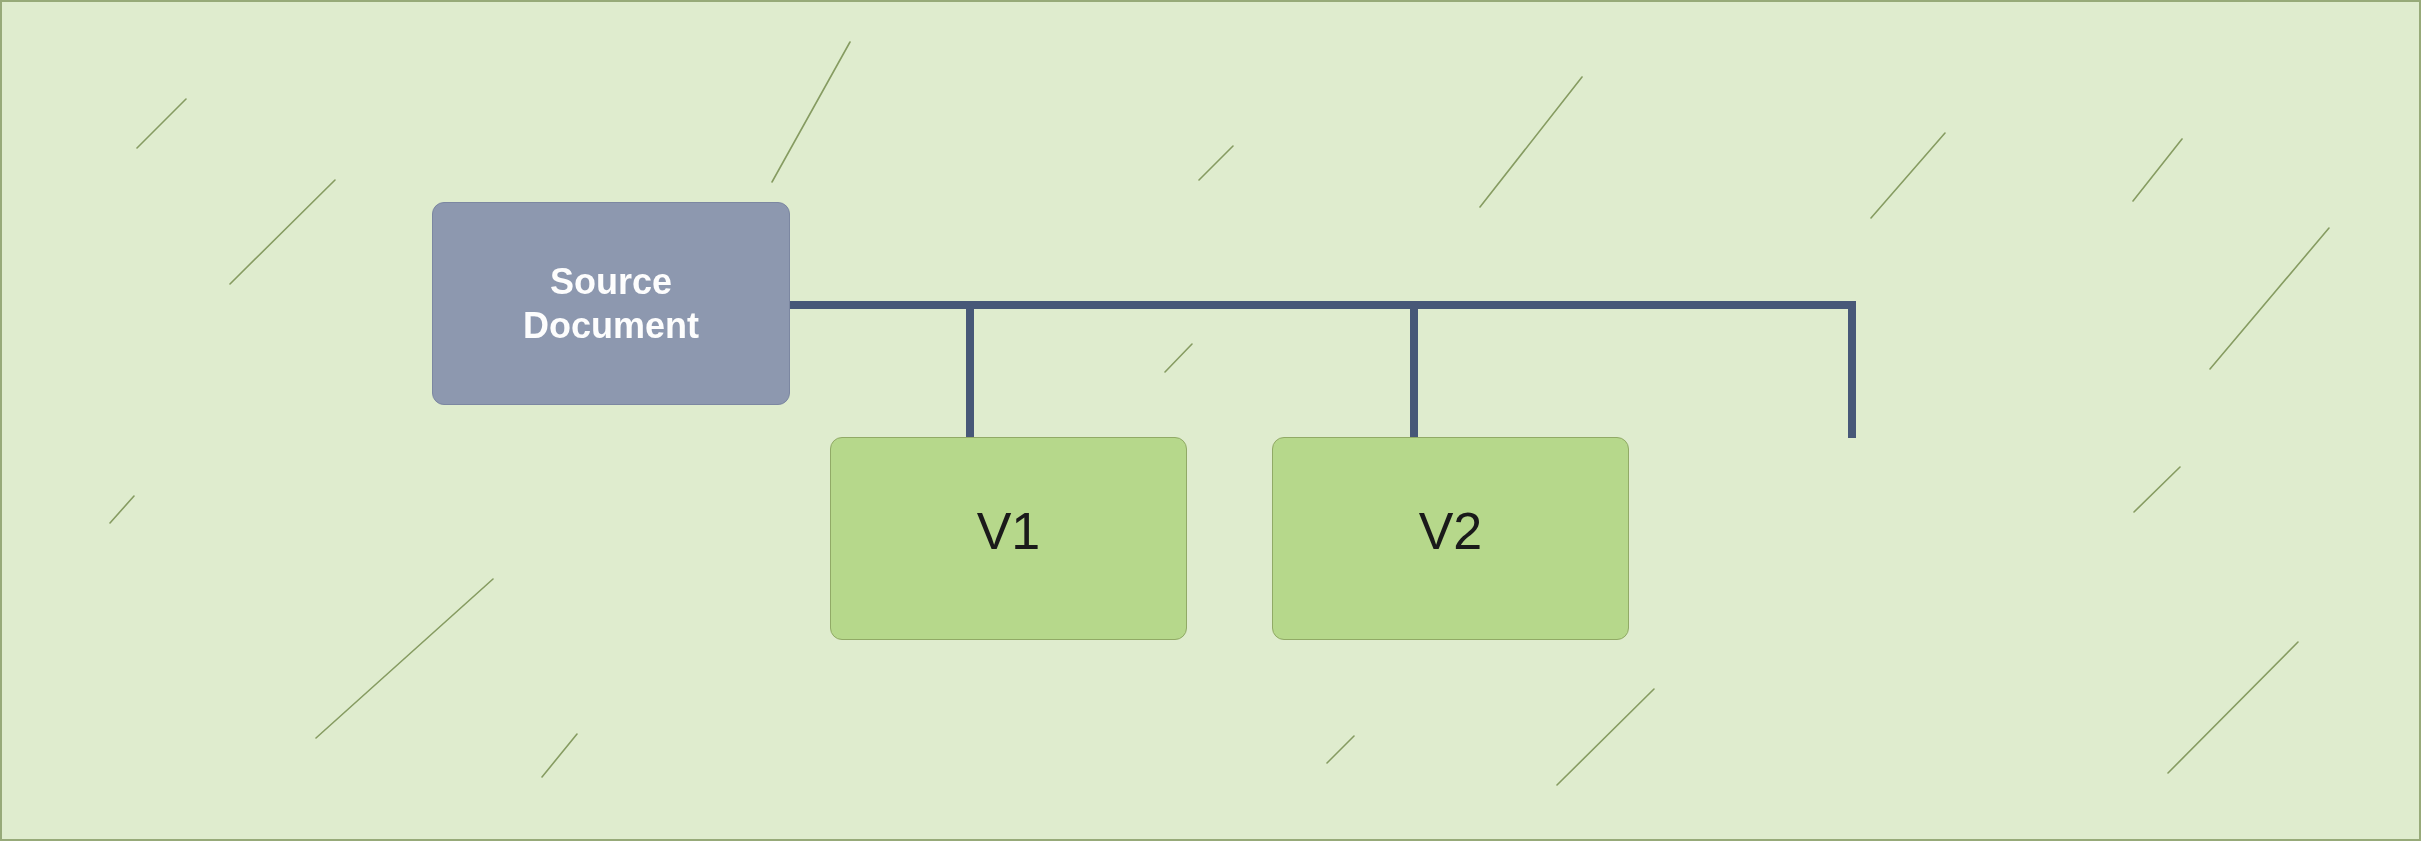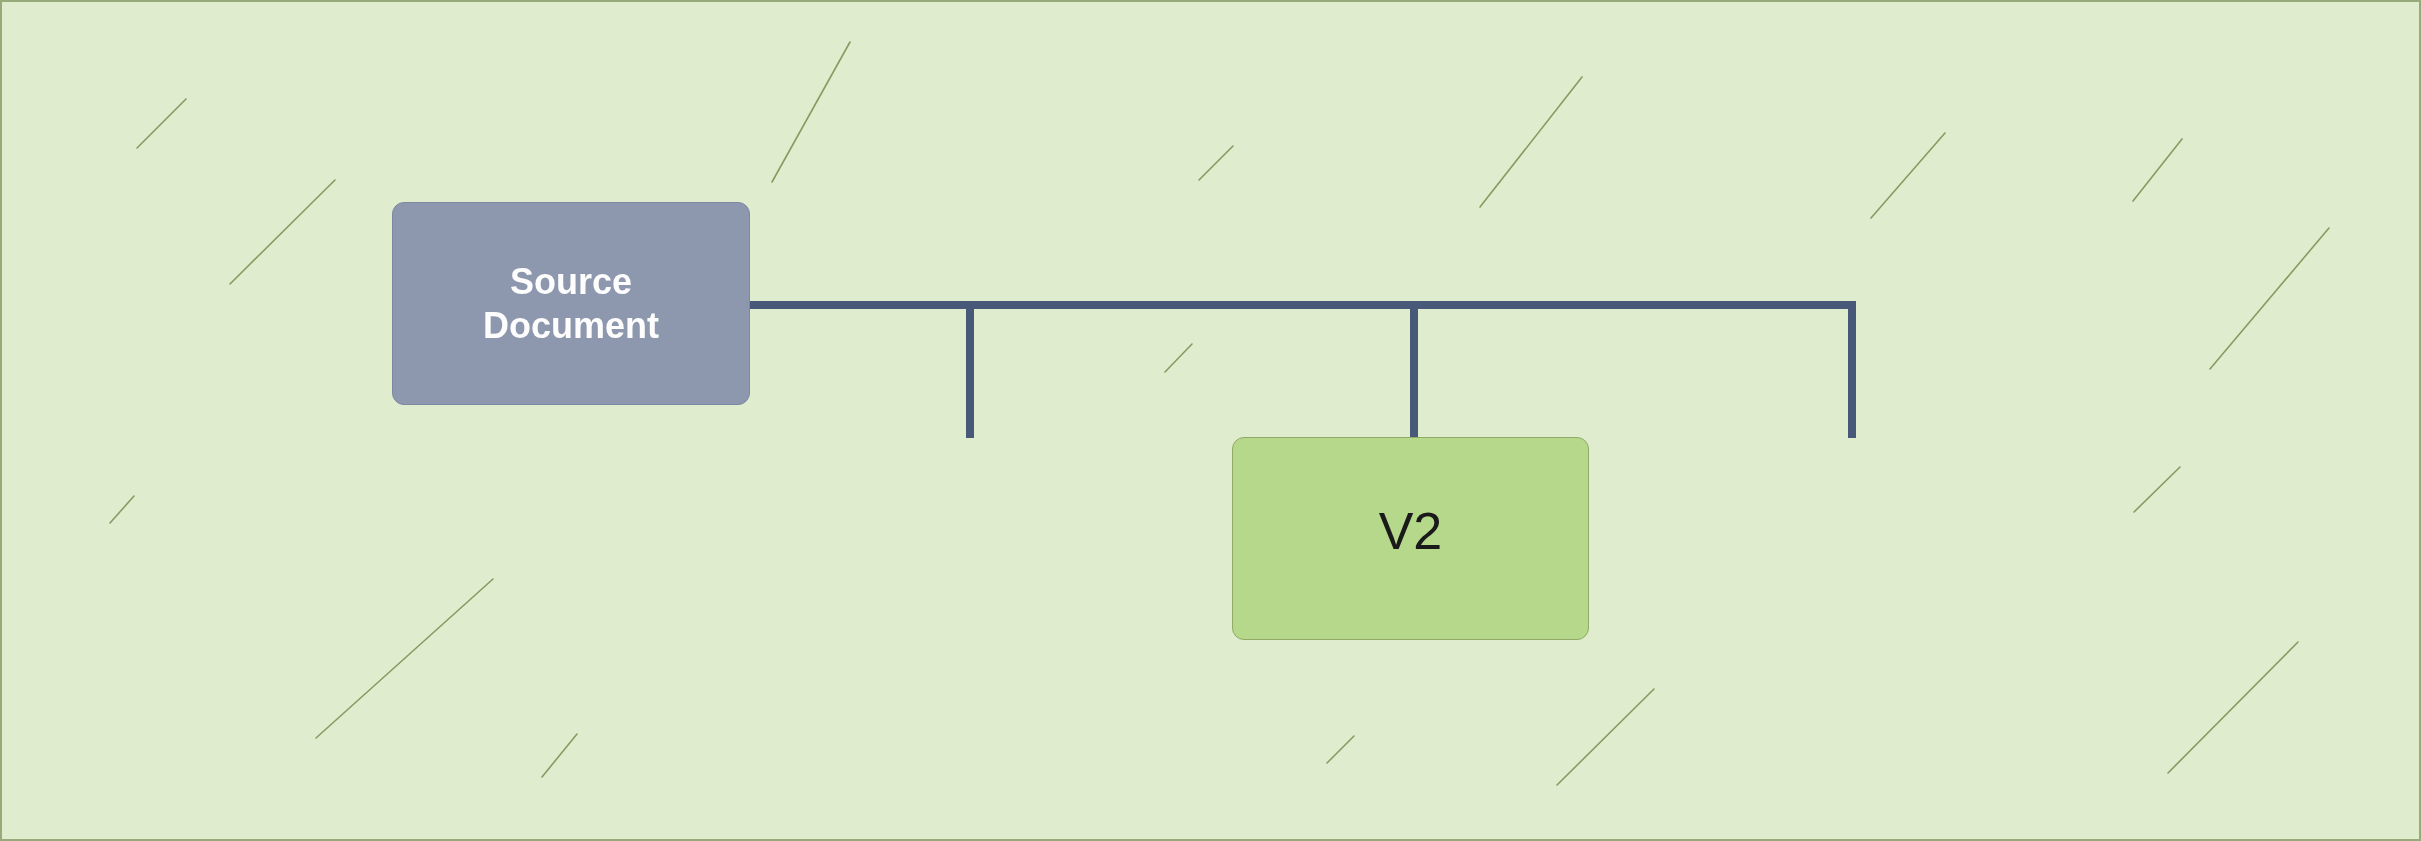--- a/index.html
+++ b/index.html
@@ -37,20 +37,21 @@
   .connector.d1 { left: 964px;  top: 303px; width: 8px;    height: 133px; }
   .connector.d2 { left: 1408px; top: 303px; width: 8px;    height: 133px; }
   .connector.d3 { left: 1846px; top: 303px; width: 8px;    height: 133px; }
   .node {
     position: absolute;
     display: flex;
     align-items: center;
     justify-content: center;
     border-radius: 12px;
     box-sizing: border-box;
+    margin-left: 40px;
   }
   .node-source {
     left: 390px; top: 200px;
     width: 358px; height: 203px;
     background: var(--source-fill, #8d98af);
     border: 1px solid var(--source-border, #7c87a1);
   }
   .node-source .label {
     color: var(--source-text, #fdfdfd);
     font-size: 36px;
@@ -103,19 +104,22 @@
 
   <div class="connector h"></div>
   <div class="connector d1"></div>
   <div class="connector d2"></div>
   <div class="connector d3"></div>
 
   <div class="node node-source">
     <span class="label">Source Document</span>
   </div>
 
+  <div class="node node-variant p1">
+    <span class="label">V1</span>
+  </div>
 
   <div class="node node-variant p2">
     <span class="label">V2</span>
   </div>
 
 
 </div>
 
 </body></html>

